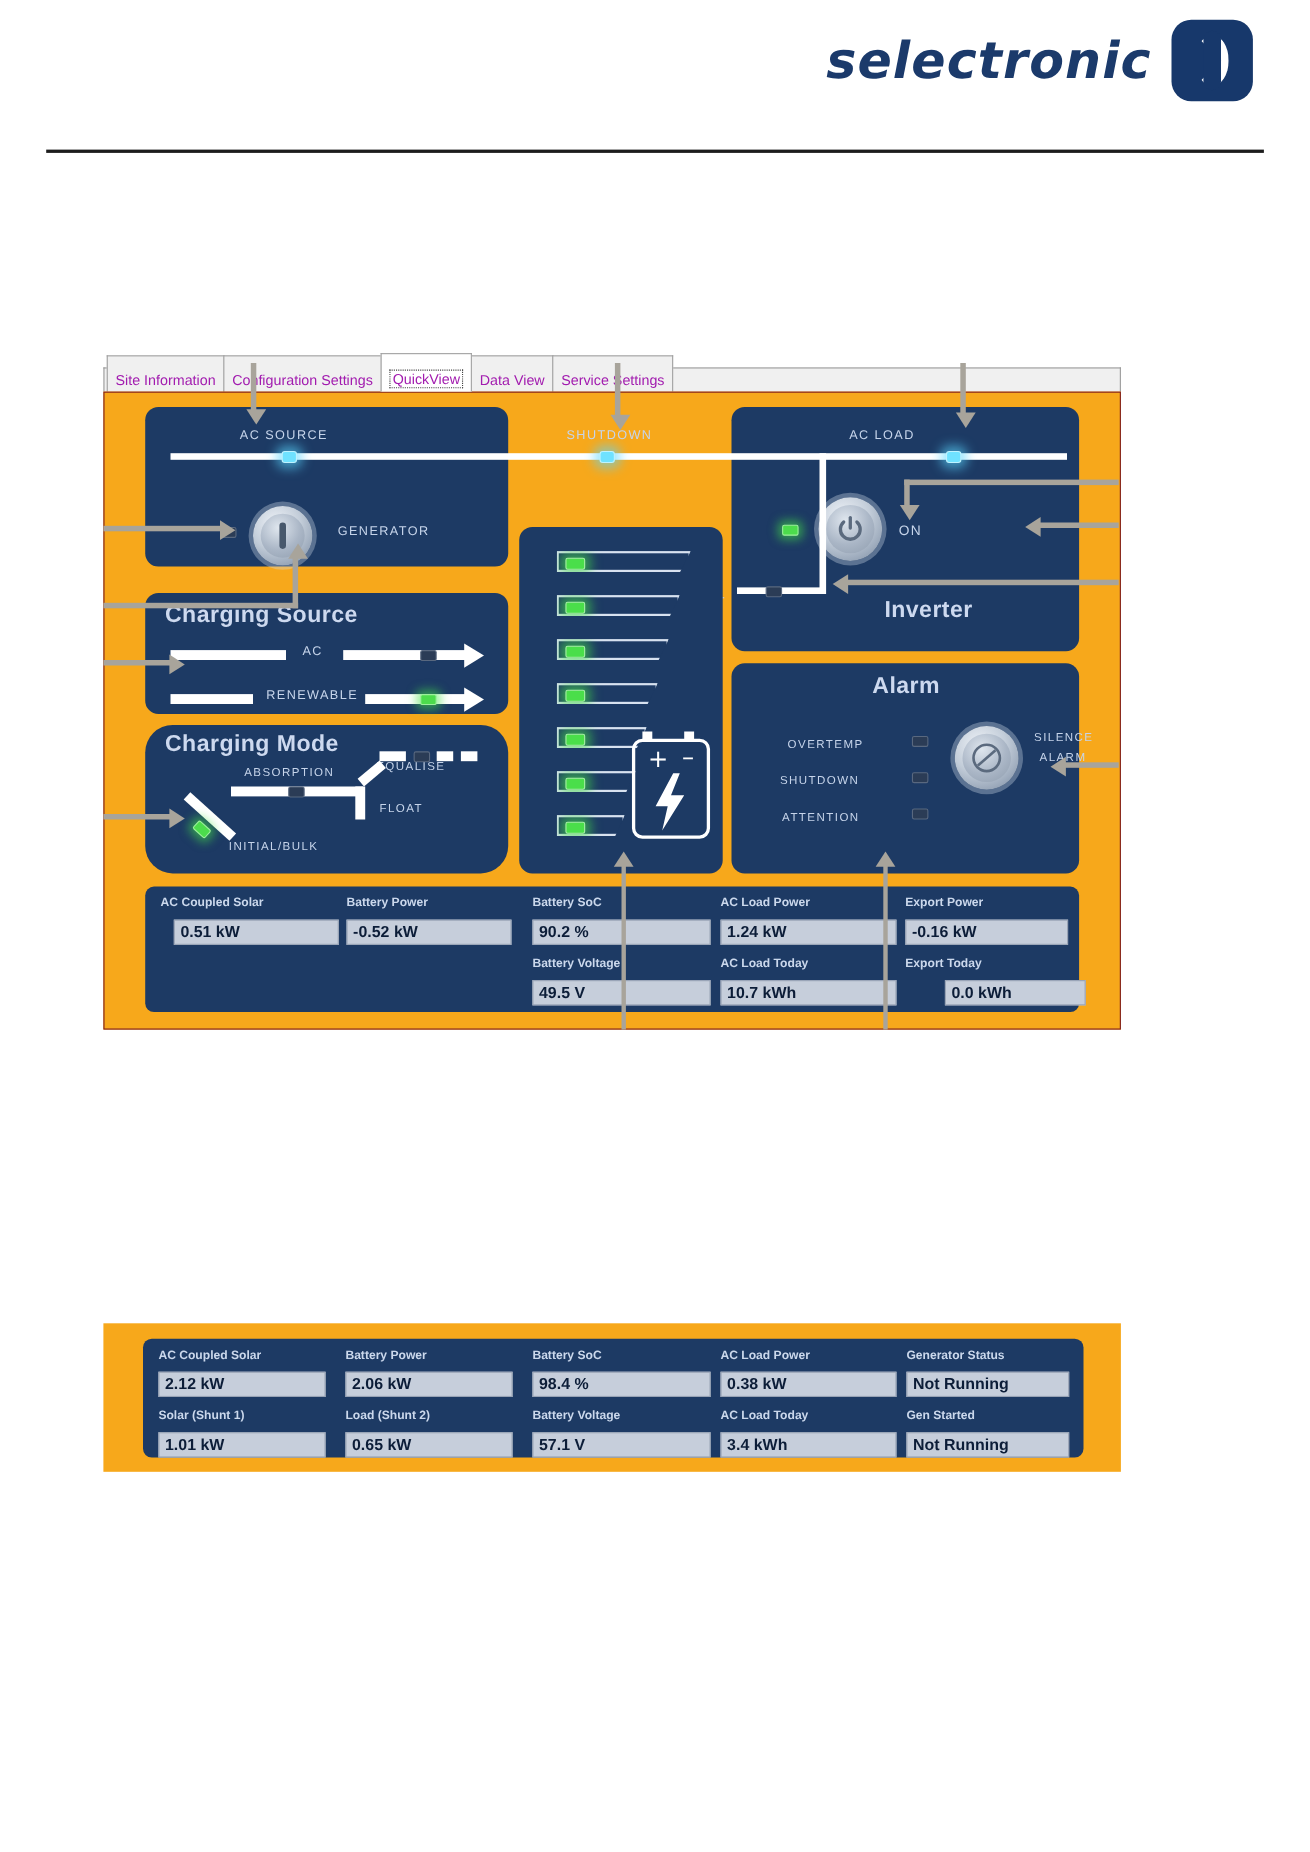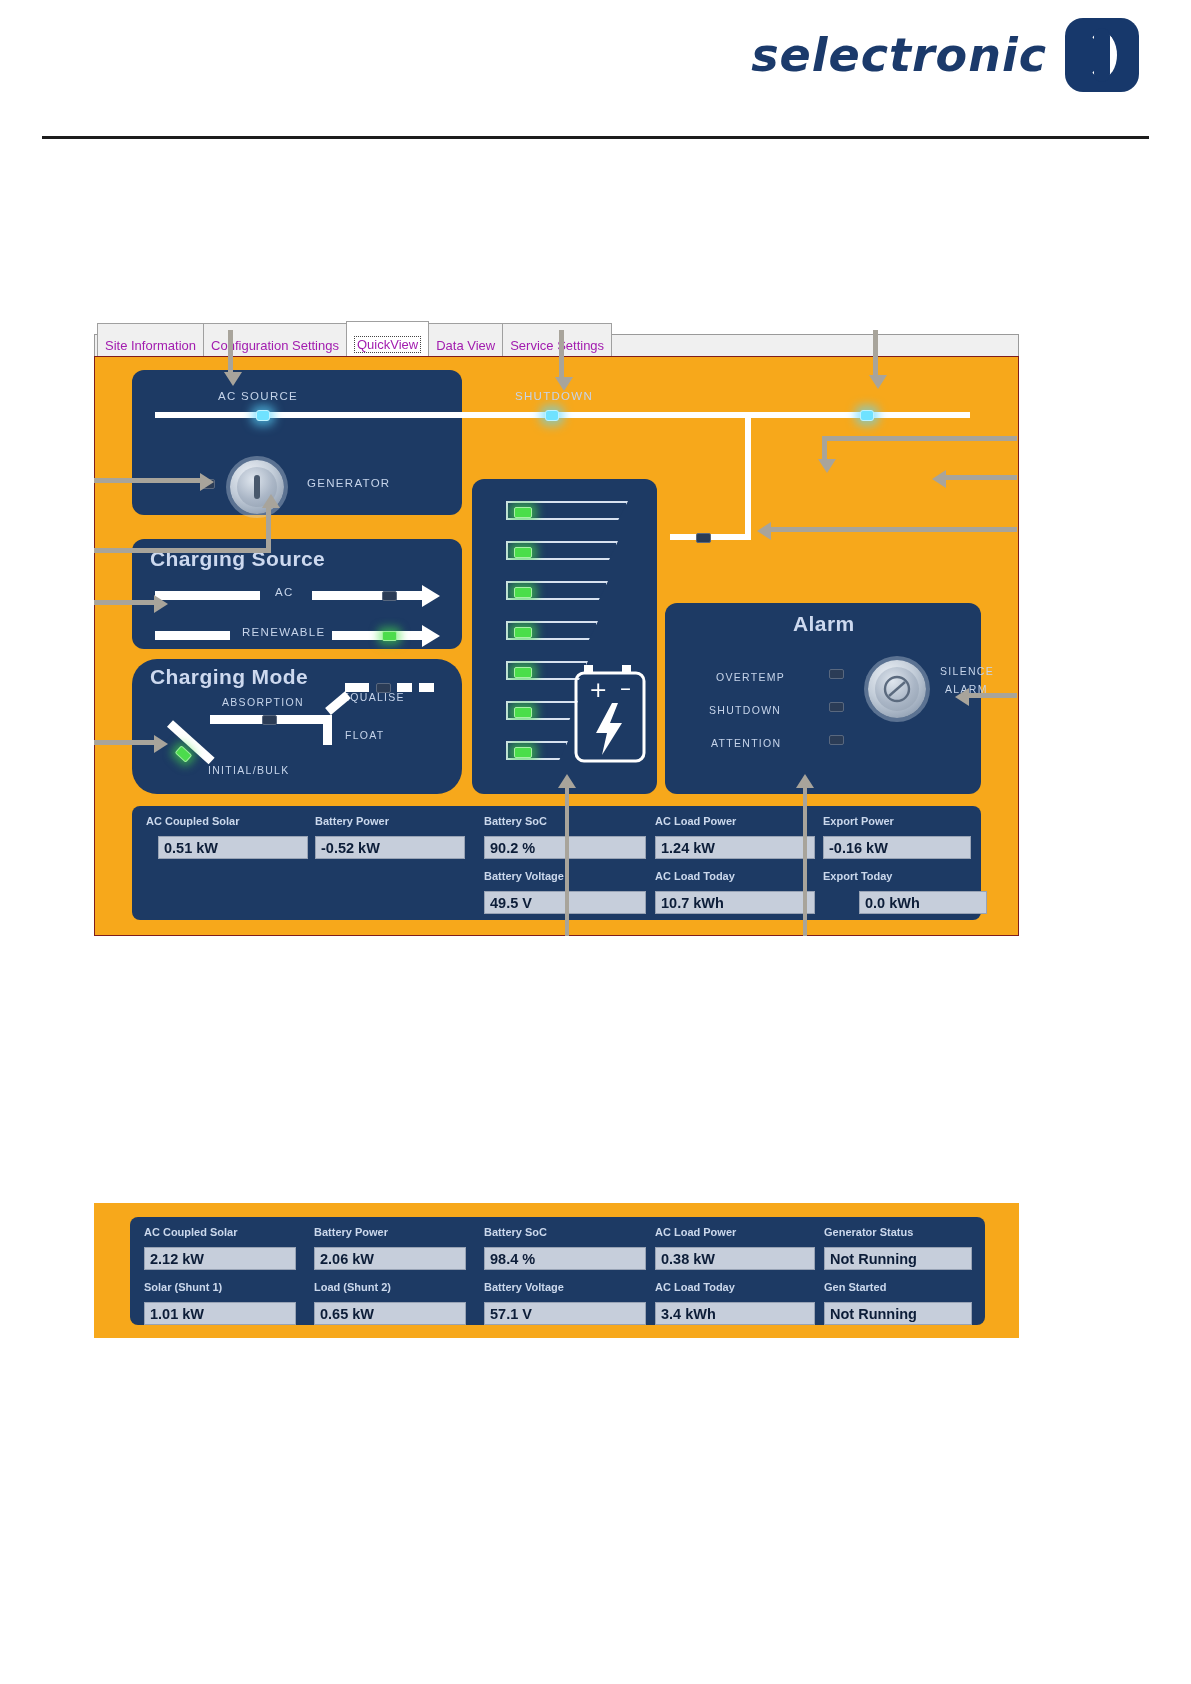--- a/index.html
+++ b/index.html
@@ -138,20 +138,37 @@
 
       <div class="knob" style="position:absolute;left:98px;top:90px;width:54px;height:54px;">
         <div class="knob-inner" style="width:40px;height:40px;">
           <div style="width:6px;height:24px;background:#48586c;border-radius:3px;"></div>
         </div>
       </div>
       <div class="lbl" style="position:absolute;left:175px;top:107px;">GENERATOR</div>
       <span class="led" style="position:absolute;left:68px;top:109px;"></span>
     </div>
 
+    <div class="panel" style="left:570px;top:13px;width:316px;height:222px;">
+      <div class="lbl" style="position:absolute;left:107px;top:20px;">AC LOAD</div>
+
+      <span class="led green" style="position:absolute;left:46px;top:107px;"></span>
+
+      <div class="knob" style="position:absolute;left:79px;top:82px;width:58px;height:58px;">
+        <div class="knob-inner" style="width:44px;height:44px;">
+          <svg width="26" height="26" viewBox="0 0 26 26">
+            <path d="M7 6.5 A9 9 0 1 0 19 6.5" stroke="#5b6a7e" stroke-width="3" fill="none" stroke-linecap="round"></path>
+            <line x1="13" y1="2.5" x2="13" y2="12" stroke="#5b6a7e" stroke-width="3" stroke-linecap="round"></line>
+          </svg>
+        </div>
+      </div>
+      <div class="lbl" style="position:absolute;left:152px;top:105px;font-size:12.5px;">ON</div>
+      <div class="panel-title" style="position:absolute;left:139px;top:173px;">Inverter</div>
+      <div class="lbl" style="position:absolute;left:-60px;top:172px;">EXPORT</div>
+    </div>
 
     <div class="wbar" style="left:60px;top:55px;width:815px;height:6px;"></div>
     <span class="led cyan" style="position:absolute;left:161px;top:53px;"></span>
     <span class="led cyan" style="position:absolute;left:450px;top:53px;"></span>
     <span class="led cyan" style="position:absolute;left:765px;top:53px;"></span>
     <div class="lbl" style="position:absolute;left:420px;top:33px;">SHUTDOWN</div>
 
     <div class="wbar" style="left:650px;top:55px;width:6px;height:128px;"></div>
     <div class="wbar" style="left:575px;top:177px;width:80px;height:6px;"></div>
     <span class="led" style="position:absolute;left:601px;top:176px;"></span>

